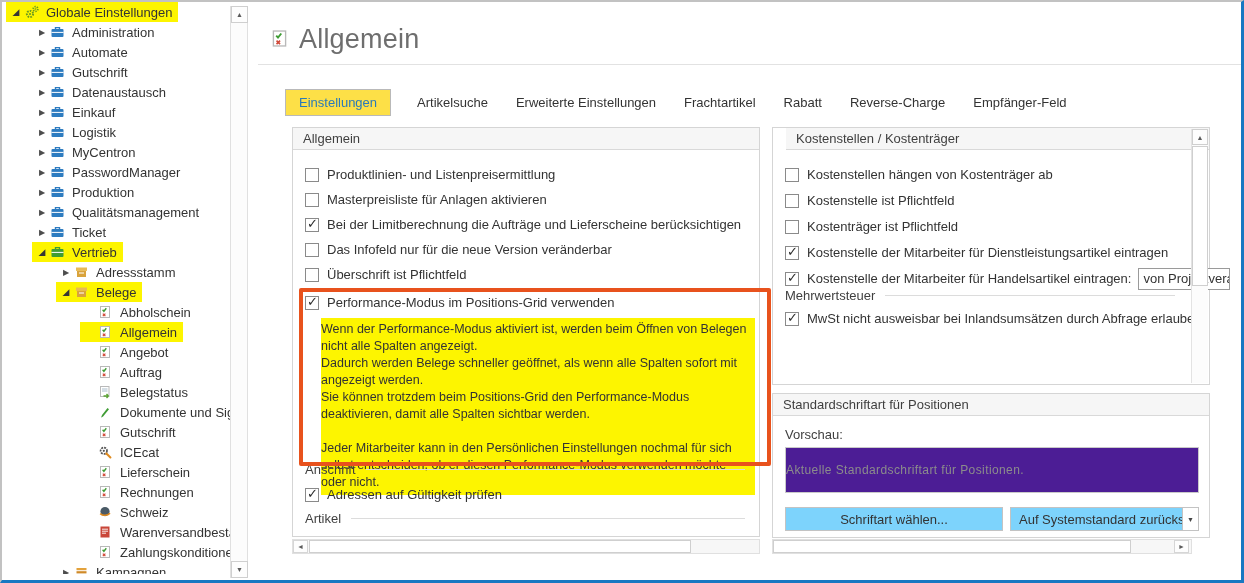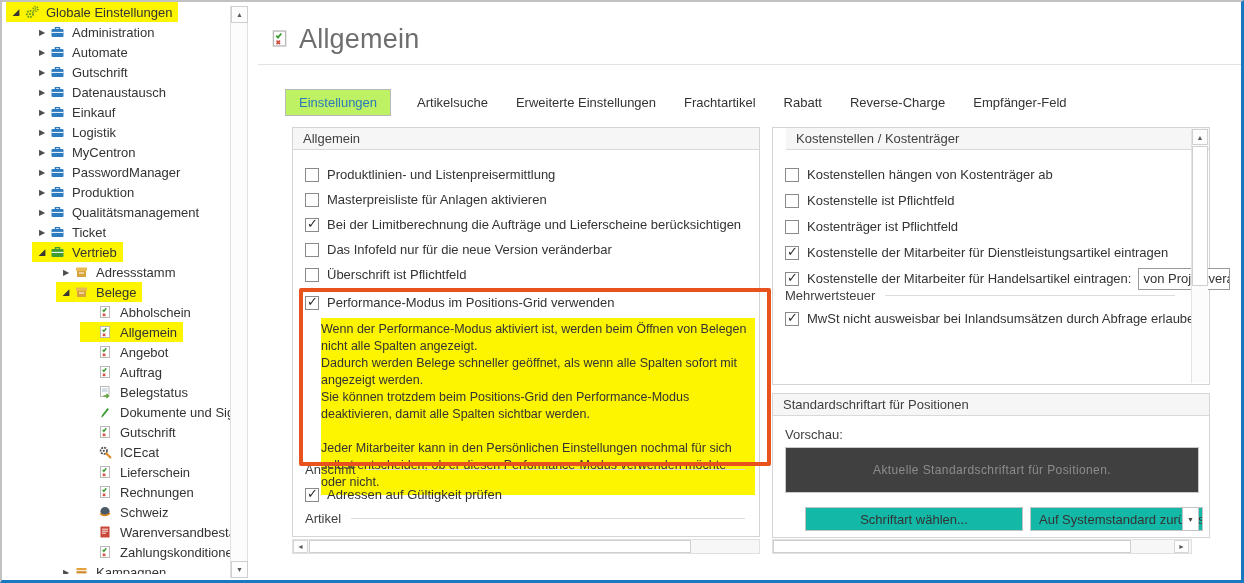--- a/index.html
+++ b/index.html
@@ -30,21 +30,21 @@
   .arrow-left::after { content:"◄"; } .arrow-right::after { content:"►"; }
 
   
   .main { position:absolute; left:256px; top:0; width:983px; height:578px; background:#fff; }
   .page-header { position:absolute; left:12px; top:22px; display:flex; align-items:center; gap:10px; }
   .page-title { font-size:27px; font-weight:400; color:#6e6e6e; letter-spacing:0.2px; }
   .header-divider { position:absolute; left:0; top:62px; width:983px; border-top:1px solid #e2e2e2; }
 
   .tabs { position:absolute; left:27px; top:86px; display:flex; align-items:center; gap:24px; height:28px; }
   .tab { color:#333; padding:5px 2px; cursor:default; }
-  .tab.active { color:#2a7ab9; border:1px solid #b9b9b9; background:#bef264; padding:5px 13px; }
+  .tab.active { color:#2a7ab9; border:1px solid #b9b9b9; background:#fde047; padding:5px 13px; }
 
   .panel { position:absolute; background:#fff; border:1px solid #d5d5d5; }
   .panel-header { height:22px; background:#f6f6f6; border-bottom:1px solid #d9d9d9;
     display:flex; align-items:center; padding-left:10px; color:#3f3f3f; }
 
   .cbrow { display:flex; align-items:center; height:17px; margin-bottom:8px; white-space:nowrap; }
   .cb { width:14px; height:14px; border:1px solid #8a8a8a; background:#fff; flex:0 0 14px;
     position:relative; margin-right:8px; }
   .cb.checked::after { content:"✓"; position:absolute; left:1px; top:-3px; font-size:13px;
     font-weight:bold; color:#2b2b2b; }
@@ -64,25 +64,25 @@
     height:22px; margin-left:7px; padding:0 4px; width:92px; overflow:hidden; white-space:nowrap; color:#333; }
 
   .vscroll { position:absolute; right:1px; top:1px; bottom:1px; width:17px;
     border-left:1px solid #e3e3e3; background:#fcfcfc; }
   .vthumb { position:absolute; left:0; top:17px; width:16px; height:140px;
     background:#fff; border:1px solid #cfcfcf; }
   .hbar { position:absolute; height:15px; background:#f7f7f7; border:1px solid #e0e0e0; }
   .hthumb { position:absolute; top:0; height:13px; background:#fff; border:1px solid #cfcfcf; }
   .hbar .sbtn { width:15px; height:13px; border:1px solid #d6d6d6; }
 
-  .preview-box { position:absolute; border:1px solid #c9c9c9; background:#404040;
-    display:flex; align-items:center; justify-content:center; }
+  .preview-box { position:absolute; border:1px solid #c9c9c9; background:#4c1d95;
+    display:flex; align-items:center; }
   .preview-text { color:#8c8c8c; font-size:12px; letter-spacing:0.4px; }
-  .btn { position:absolute; height:24px; background:#14b8a6; border:1px solid #c3c3c3; color:#333;
-    display:flex; align-items:center; justify-content:center; overflow:hidden; white-space:nowrap;margin-left:20px; }
+  .btn { position:absolute; height:24px; background:#7dd3fc; border:1px solid #c3c3c3; color:#333;
+    display:flex; align-items:center; justify-content:center; overflow:hidden; white-space:nowrap; }
   .split-arrow { position:absolute; width:17px; height:24px; background:#fff; border:1px solid #c3c3c3;
     display:flex; align-items:center; justify-content:center; font-size:7px; color:#444; }
 </style>
 </head>
 <body>
 
 <div class="app">
 
   <div class="tree" id="tree-list">
       <div class="trow lvl0">

